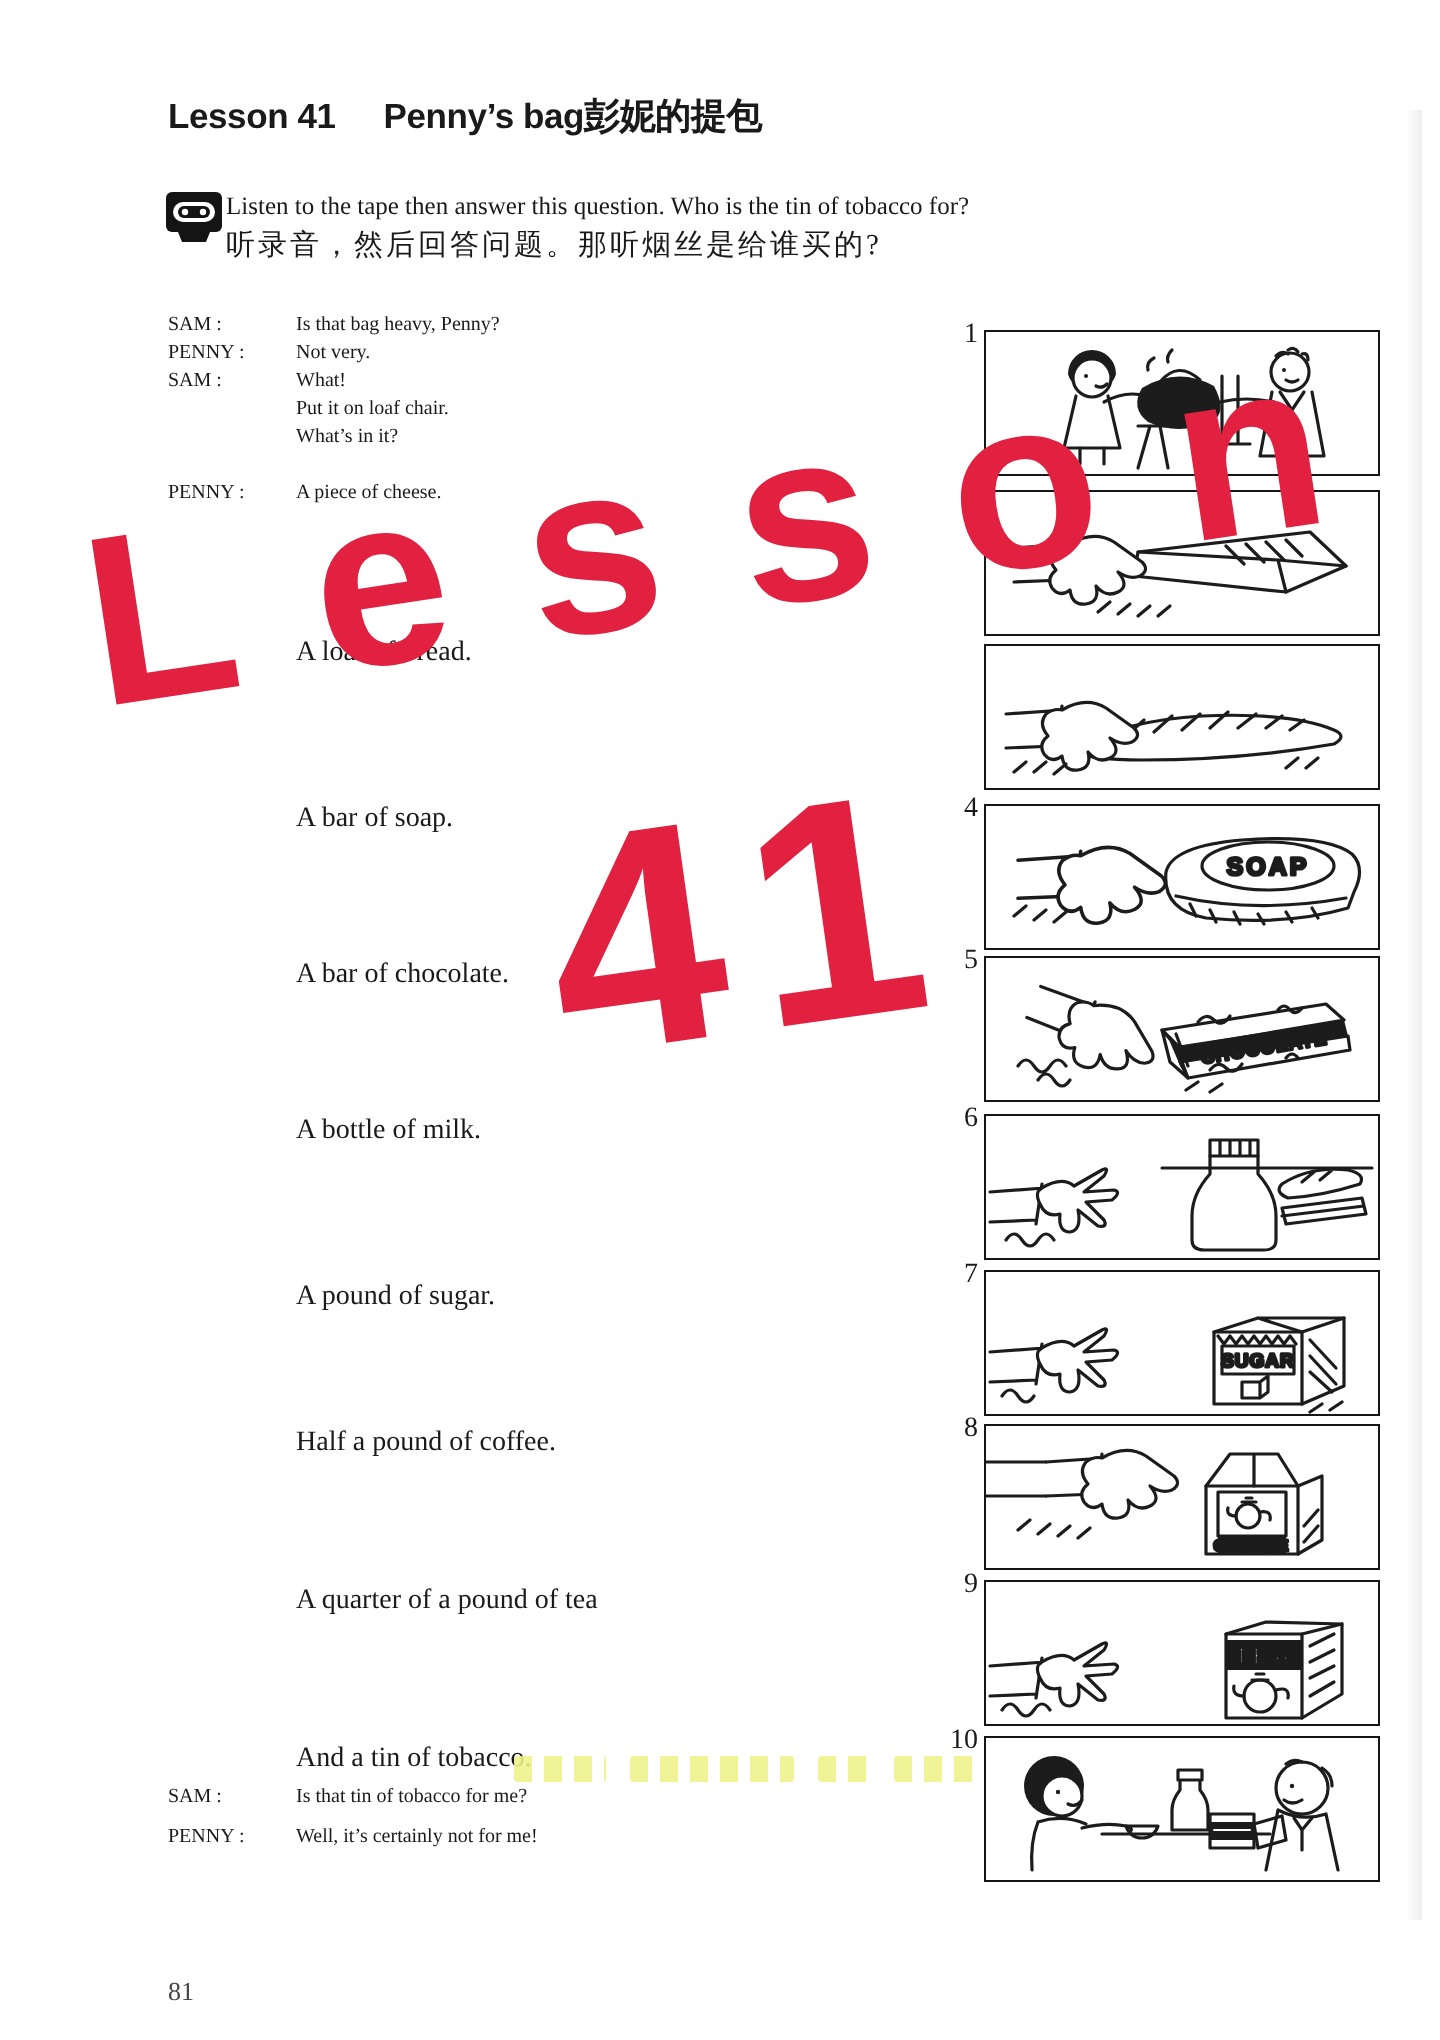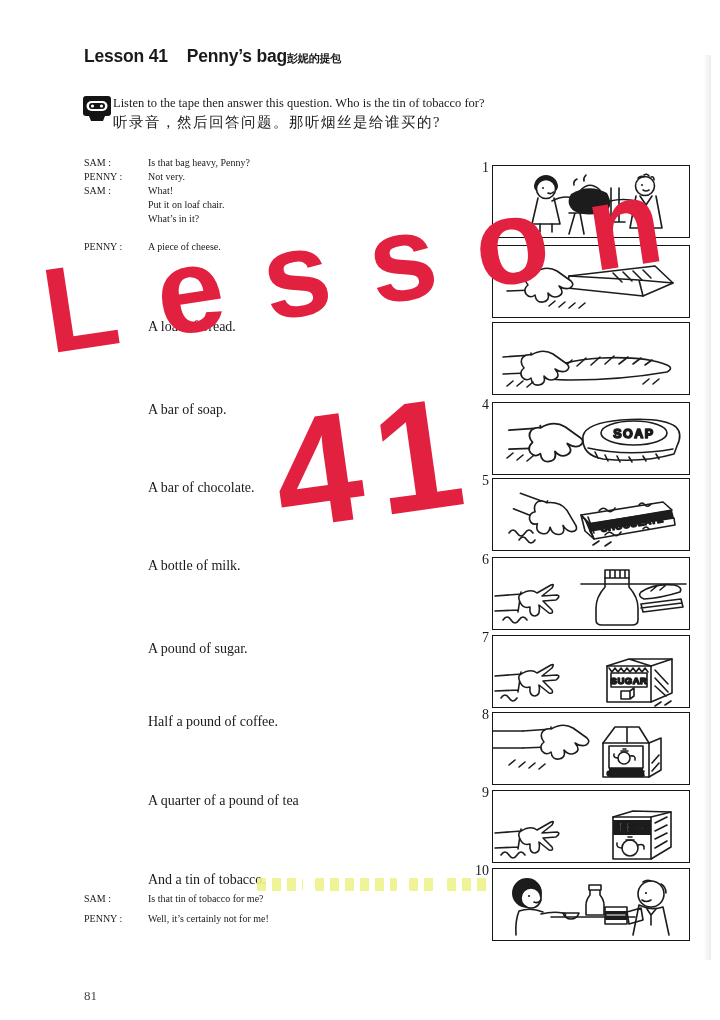--- a/index.html
+++ b/index.html
@@ -1,23 +1,23 @@
 <!DOCTYPE html>
 <html><head>
 <meta charset="utf-8">
 <style>
   html,body{margin:0;padding:0}
   body{width:720px;height:1020px;position:relative;background:#ffffff;overflow:hidden;
        font-family:"Liberation Serif",serif;color:#1a1a1a}
   .abs{position:absolute}
   .title{left:84px;top:46px;font-family:"Liberation Sans",sans-serif;font-weight:700;
          font-size:17.5px;letter-spacing:-0.2px;white-space:nowrap}
-  .title .t1{margin-right:19px}
+  .title .t1{margin-right:24px}
   .title .t2{}
-  .title .t3{font-size:11px}
+  .title .t3{font-size:18px}
   .instr-en{left:113px;top:96px;font-family:Liberation Serif, serif;font-size:12.5px;white-space:nowrap}
   .instr-cn{left:113px;top:113px;font-size:14.5px;letter-spacing:1.5px;white-space:nowrap}
   .cassette{left:82px;top:94px}
   .drow{white-space:nowrap;font-size:10px;left:84px}
   .drow .spk{display:inline-block;width:64px}
   .item{font-size:14px;white-space:nowrap;left:148px}
   .pagenum{left:84px;top:988px;font-family:Liberation Serif, serif;font-size:13px;color:#444}
   .panel{position:absolute;left:492px;width:196px;height:71px;border:1.6px solid #161616;background:#fff}
   .pnum{position:absolute;left:-26px;top:-6px;width:22px;text-align:right;font-size:14px;color:#1a1a1a}
   svg.art{display:block;width:196px;height:71px}

